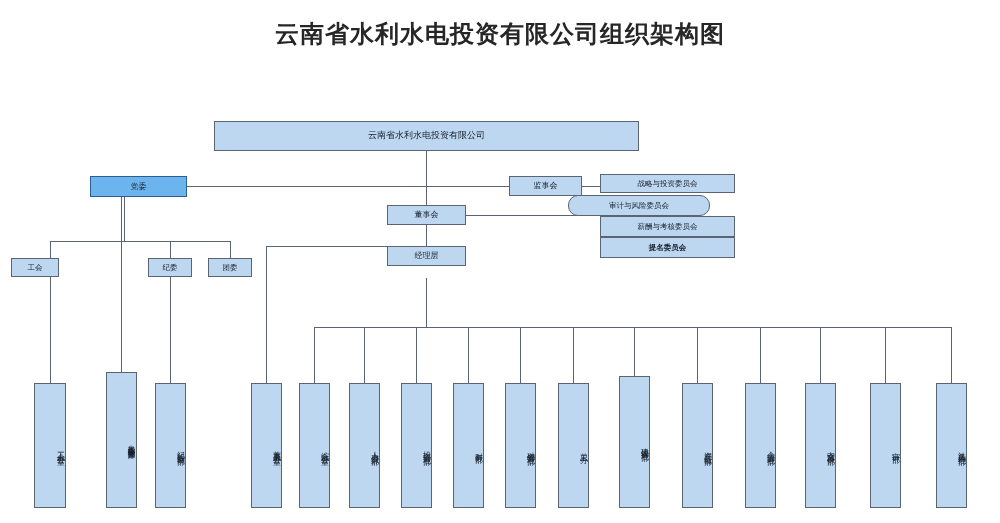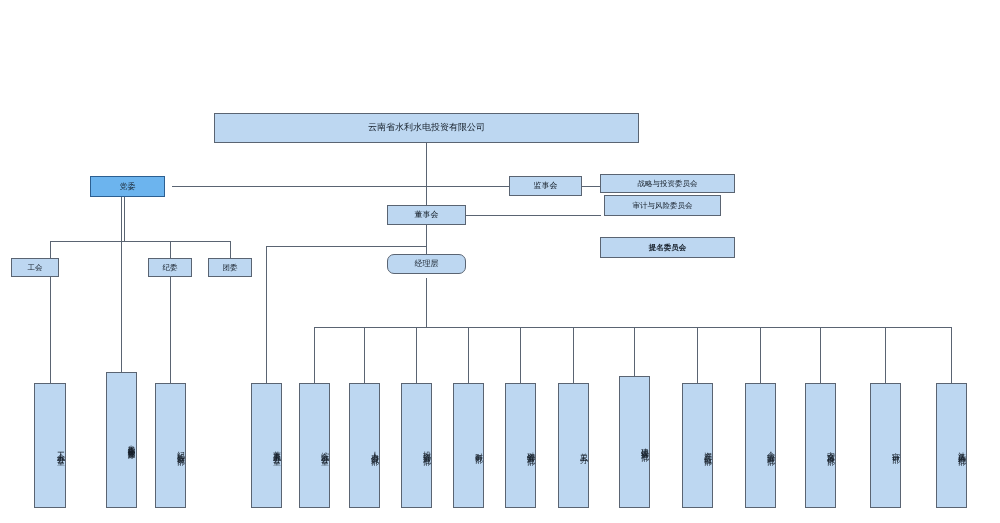--- a/index.html
+++ b/index.html
@@ -27,21 +27,21 @@
     background:#bdd7f1;
     border:1px solid #5a6472;
     display:flex;align-items:center;justify-content:center;
     text-align:center;
     color:#17202b;
     font-size:7.5px;
     line-height:1.25;
     z-index:3;
   }
   .node.accent{ background:#6cb4ee; border-color:#2c5f91; }
-  .node.big{ font-size:9px; }
+  .node.big{ font-size:9px;margin-top:8px; }
   .node.mid{ font-size:8px; }
 
   
   .node.vert{
     writing-mode:vertical-rl;
     text-orientation:upright;
     letter-spacing:1.5px;
     padding-top:6px;
     align-items:flex-start;
     justify-content:center;
@@ -51,39 +51,41 @@
   
   .ln{position:absolute;background:#5a6472;z-index:1;}
   .ln.h{height:1px;}
   .ln.v{width:1px;}
 </style>
 </head>
 <body>
 
 <div id="chart-root">
 
+  <div id="chart-title">云南省水利水电投资有限公司组织架构图</div>
 
   <div class="node big" style="left:214px;top:113px;width:425px;height:30px;">云南省水利水电投资有限公司</div>
 
   <div class="ln v" style="left:426px;top:143px;width:1px;height:43px;"></div>
 
   <div class="ln h" style="left:172px;top:186px;width:544px;height:1px;"></div>
 
-  <div class="node mid accent" style="left:90px;top:176px;width:75px;height:21px;">党委</div>
+  <div class="node mid accent" style="left:90px;top:176px;width:97px;height:21px;">党委</div>
 
   <div class="node mid" style="left:509px;top:176px;width:73px;height:20px;">监事会</div>
 
   <div class="ln v" style="left:426px;top:186px;width:1px;height:19px;"></div>
 
   <div class="node mid" style="left:387px;top:205px;width:79px;height:20px;">董事会</div>
 
   <div class="ln h" style="left:466px;top:215px;width:135px;height:1px;"></div>
 
   <div class="node" style="left:600px;top:174px;width:135px;height:19px;">战略与投资委员会</div>
-  <div class="node" style="left:604px;top:195px;width:117px;height:21px;">审计与风险委员会</div>
+  <div class="node" style="left:568px;top:195px;width:142px;height:21px;border-radius:10px;">审计与风险委员会</div>
+  <div class="node" style="left:600px;top:216px;width:135px;height:21px;">薪酬与考核委员会</div>
   <div class="node" style="left:600px;top:237px;width:135px;height:21px;font-weight:bold;">提名委员会</div>
 
   <div class="ln v" style="left:124px;top:197px;width:1px;height:44px;"></div>
 
   <div class="ln v" style="left:121px;top:197px;width:1px;height:186px;"></div>
 
   <div class="ln h" style="left:50px;top:241px;width:180px;height:1px;"></div>
 
   <div class="ln v" style="left:50px;top:241px;width:1px;height:17px;"></div>
   <div class="ln v" style="left:170px;top:241px;width:1px;height:17px;"></div>
@@ -98,21 +100,21 @@
 
   <div class="node vert" style="left:34px;top:383px;width:32px;height:125px;">工会办公室</div>
   <div class="node vert" style="left:106px;top:372px;width:31px;height:136px;font-size:7.5px;letter-spacing:0.5px;">党委工作部（党委宣传部）</div>
   <div class="node vert" style="left:155px;top:383px;width:31px;height:125px;">纪检监察部</div>
 
   <div class="ln v" style="left:426px;top:225px;width:1px;height:33px;"></div>
 
   <div class="ln h" style="left:266px;top:246px;width:161px;height:1px;"></div>
   <div class="ln v" style="left:266px;top:246px;width:1px;height:137px;"></div>
 
-  <div class="node mid" style="left:387px;top:254px;width:79px;height:20px;border-radius:7px;">经理层</div>
+  <div class="node mid" style="left:387px;top:246px;width:79px;height:20px;">经理层</div>
 
   <div class="ln v" style="left:426px;top:278px;width:1px;height:49px;"></div>
 
   <div class="ln h" style="left:314px;top:327px;width:637px;height:1px;"></div>
 
   <div class="ln v" style="left:314px;top:327px;width:1px;height:56px;"></div>
   <div class="ln v" style="left:364px;top:327px;width:1px;height:56px;"></div>
   <div class="ln v" style="left:416px;top:327px;width:1px;height:56px;"></div>
   <div class="ln v" style="left:468px;top:327px;width:1px;height:56px;"></div>
   <div class="ln v" style="left:520px;top:327px;width:1px;height:56px;"></div>

